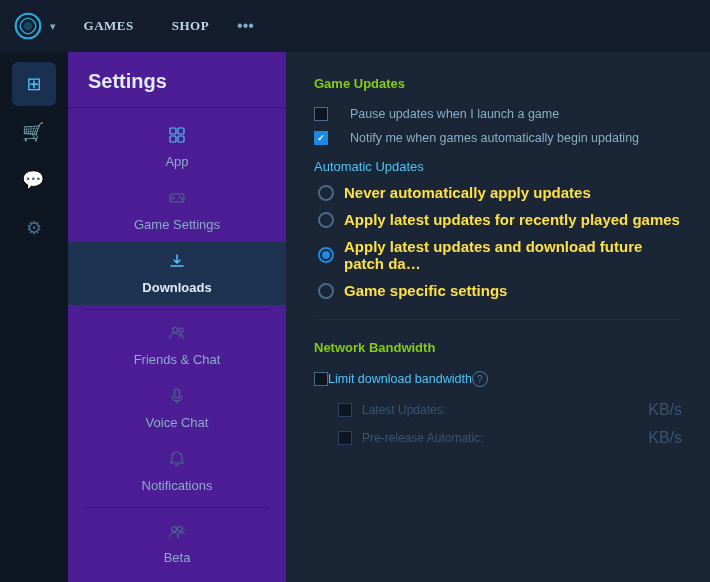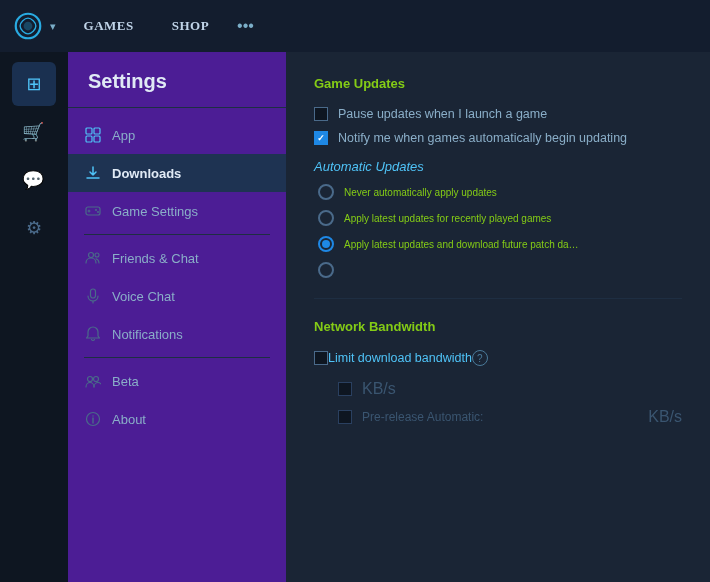--- a/index.html
+++ b/index.html
@@ -103,20 +103,21 @@
     }
     .settings-nav-item {
       display: flex;
       align-items: center;
       padding: 10px 16px;
       gap: 10px;
       cursor: pointer;
       font-size: 13px;
       color: #8aaec8;
       border-radius: 0;
+      flex-direction: column;
     }
     .settings-nav-item.active {
       background: #1e3352;
       color: #e0eaf5;
       font-weight: 600;
     }
     .settings-nav-item .nav-icon {
       width: 18px;
       height: 18px;
       display: flex;
@@ -140,21 +141,21 @@
     }
     .section-title {
       font-size: 13px;
       font-weight: 700;
       color: #84cc16;
       margin-bottom: 16px;
     }
     .checkbox-row {
       display: flex;
       align-items: center;
-      gap: 10px;
+      gap: 22px;
       margin-bottom: 10px;
     }
     .cb {
       width: 14px;
       height: 14px;
       border: 1px solid #4a6a8a;
       background: #0e1621;
       flex-shrink: 0;
       display: flex;
       align-items: center;
@@ -172,21 +173,20 @@
       font-weight: bold;
     }
     .checkbox-label {
       font-size: 12.5px;
       color: #8aaec8;
     }
     .auto-updates-label {
       font-size: 13px;
       color: #4fc3f7;
       margin: 14px 0 10px;
-      font-style: italic;
     }
     .radio-group {
       display: flex;
       flex-direction: column;
       gap: 10px;
       margin-left: 4px;
     }
     .radio-row {
       display: flex;
       align-items: center;
@@ -208,22 +208,23 @@
       border-color: #1e88e5;
     }
     .radio-btn.selected::after {
       content: '';
       width: 8px;
       height: 8px;
       border-radius: 50%;
       background: #1e88e5;
     }
     .radio-label {
-      font-size: 10px;
-      color: #84cc16;
+      font-size: 15px;
+      color: #fde047;
+      font-weight: bold;
     }
 
     .section-divider {
       height: 1px;
       background: #1e2e42;
       margin: 20px 0;
     }
 
     .bandwidth-row {
       display: flex;
@@ -312,43 +313,43 @@
           <svg width="16" height="16" viewBox="0 0 16 16" fill="none">
             <rect x="1" y="1" width="6" height="6" rx="1" stroke="#4fc3f7" stroke-width="1.2" fill="none"></rect>
             <rect x="9" y="1" width="6" height="6" rx="1" stroke="#4fc3f7" stroke-width="1.2" fill="none"></rect>
             <rect x="1" y="9" width="6" height="6" rx="1" stroke="#4fc3f7" stroke-width="1.2" fill="none"></rect>
             <rect x="9" y="9" width="6" height="6" rx="1" stroke="#4fc3f7" stroke-width="1.2" fill="none"></rect>
           </svg>
         </span>
         <span>App</span>
       </div>
 
-      <div class="settings-nav-item active">
-        <span class="nav-icon">
-          <svg width="16" height="16" viewBox="0 0 16 16" fill="none">
-            <path d="M8 2v8M5 7l3 3 3-3" stroke="#4fc3f7" stroke-width="1.5" stroke-linecap="round" stroke-linejoin="round"></path>
-            <path d="M2 13h12" stroke="#4fc3f7" stroke-width="1.5" stroke-linecap="round"></path>
-          </svg>
-        </span>
-        <span>Downloads</span>
-      </div>
-
       <div class="settings-nav-item">
         <span class="nav-icon">
           <svg width="16" height="16" viewBox="0 0 16 16" fill="none">
             <rect x="1" y="4" width="14" height="8" rx="2" stroke="#4a6a8a" stroke-width="1.2" fill="none"></rect>
             <line x1="5" y1="8" x2="3" y2="8" stroke="#4a6a8a" stroke-width="1.2" stroke-linecap="round"></line>
             <line x1="4" y1="7" x2="4" y2="9" stroke="#4a6a8a" stroke-width="1.2" stroke-linecap="round"></line>
             <circle cx="11" cy="7" r="1" fill="#4a6a8a"></circle>
             <circle cx="13" cy="9" r="1" fill="#4a6a8a"></circle>
           </svg>
         </span>
         <span>Game Settings</span>
       </div>
 
+      <div class="settings-nav-item active">
+        <span class="nav-icon">
+          <svg width="16" height="16" viewBox="0 0 16 16" fill="none">
+            <path d="M8 2v8M5 7l3 3 3-3" stroke="#4fc3f7" stroke-width="1.5" stroke-linecap="round" stroke-linejoin="round"></path>
+            <path d="M2 13h12" stroke="#4fc3f7" stroke-width="1.5" stroke-linecap="round"></path>
+          </svg>
+        </span>
+        <span>Downloads</span>
+      </div>
+
       <div class="nav-divider"></div>
 
       <div class="settings-nav-item">
         <span class="nav-icon">
           <svg width="16" height="16" viewBox="0 0 16 16" fill="none">
             <circle cx="6" cy="5" r="2.5" stroke="#4a6a8a" stroke-width="1.2" fill="none"></circle>
             <path d="M1 13c0-2.8 2.2-5 5-5s5 2.2 5 5" stroke="#4a6a8a" stroke-width="1.2" fill="none" stroke-linecap="round"></path>
             <circle cx="12" cy="5" r="2" stroke="#4a6a8a" stroke-width="1.1" fill="none"></circle>
             <path d="M14 13c0-2-1.3-3.7-3-4.3" stroke="#4a6a8a" stroke-width="1.1" fill="none" stroke-linecap="round"></path>
           </svg>
@@ -428,35 +429,37 @@
       <div class="radio-row">
         <div class="radio-btn"></div>
         <span class="radio-label">Apply latest updates for recently played games</span>
       </div>
       <div class="radio-row">
         <div class="radio-btn selected"></div>
         <span class="radio-label">Apply latest updates and download future patch da…</span>
       </div>
       <div class="radio-row">
         <div class="radio-btn"></div>
+        <span class="radio-label">Game specific settings</span>
       </div>
     </div>
 
     <div class="section-divider"></div>
 
     <div class="section-title">Network Bandwidth</div>
 
     <div class="bandwidth-row">
       <div class="cb"></div>
       <span class="bandwidth-label">Limit download bandwidth</span>
       <div class="info-icon">?</div>
     </div>
 
     <div class="input-row">
       <div class="input-cb"></div>
+      <span class="input-label">Latest Updates:</span>
       <span class="input-unit">KB/s</span>
     </div>
 
     <div class="input-row">
       <div class="input-cb"></div>
       <span class="input-label">Pre-release Automatic:</span>
       <span class="input-unit">KB/s</span>
     </div>
 
   </div>

